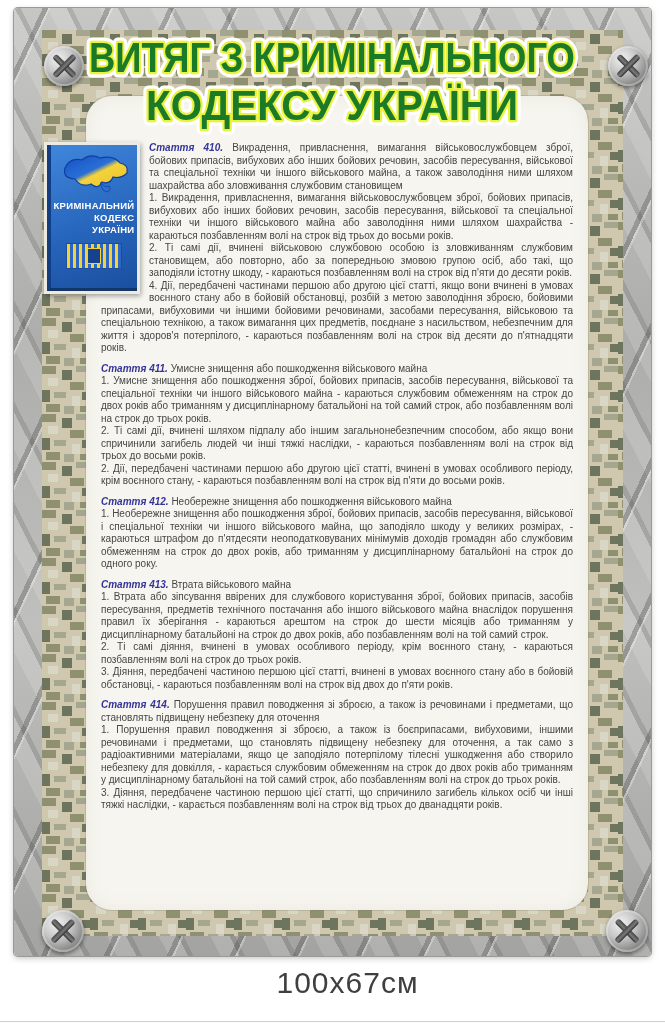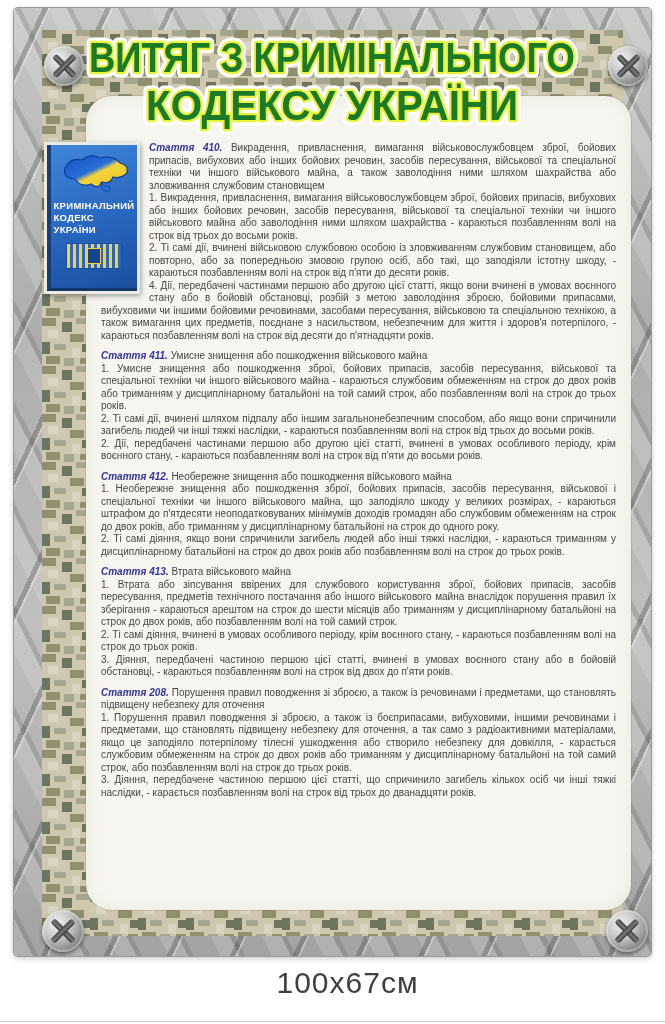--- a/index.html
+++ b/index.html
@@ -13,21 +13,21 @@
     border-radius:4px;overflow:hidden;
     background:
       repeating-linear-gradient(115deg, rgba(0,0,0,0) 0 26px, rgba(60,60,60,.30) 26px 31px, rgba(255,255,255,.30) 31px 33px, rgba(0,0,0,0) 33px 57px),
       repeating-linear-gradient(63deg, rgba(255,255,255,.14) 0 17px, rgba(80,80,80,.20) 17px 22px, rgba(0,0,0,0) 22px 46px),
       linear-gradient(180deg,#c6c6c4,#adadab 35%,#bfbfbd 65%,#a3a3a1);
     box-shadow:0 0 0 1px #9a9a98, 0 2px 6px rgba(0,0,0,.25);
   }
   .camo{position:absolute;left:28px;top:22px;width:581px;height:906px;}
   
   .panel{
-    position:absolute;left:72px;top:88px;width:545px;height:814px;
+    position:absolute;left:72px;top:88px;width:502px;height:814px;
     background:#f6f5ef;border-radius:26px;
     box-shadow:0 0 0 1px rgba(120,120,100,.25), inset 0 0 18px rgba(150,150,130,.12);
     padding:46px 15px 12px 15px;box-sizing:border-box;overflow:hidden;
     color:#464646;font-size:10px;line-height:12.5px;text-align:justify;
   }
   .article{margin:0 0 8px 0;}
   .article p{margin:0;}
   .art-label{font-weight:bold;font-style:italic;color:#34349a;}
   .book-spacer{float:left;width:48px;height:154px;}
   
@@ -54,21 +54,21 @@
   }
   .book-cover{
     width:100%;height:100%;box-sizing:border-box;
     background:linear-gradient(160deg,#3f86da,#2563ba 60%,#1b4f9e);
     border-left:4px solid #143e82;border-bottom:3px solid #123668;
     display:flex;flex-direction:column;align-items:center;
   }
   .book-map{margin-top:5px;}
   .book-title-lines{
     margin-top:6px;color:#ffffff;font-weight:bold;font-size:9.5px;line-height:12px;
-    text-align:left;letter-spacing:.3px;
+    text-align:right;letter-spacing:.3px;
   }
   .book-emblem{
     margin-top:8px;width:54px;height:24px;position:relative;
     background:repeating-linear-gradient(90deg,#f2d23c 0 3px,#2b66c4 3px 6px);
     box-shadow:0 0 0 1px #1b4f9e;
   }
   .book-emblem::after{
     content:"";position:absolute;left:50%;top:50%;width:12px;height:14px;
     transform:translate(-50%,-50%);background:#16418c;box-shadow:0 0 0 1px #f2d23c;
   }
@@ -118,32 +118,31 @@
     <section class="article">
       <p><span class="art-label">Стаття 411.</span> <span>Умисне знищення або пошкодження військового майна</span></p>
       <p>1. Умисне знищення або пошкодження зброї, бойових припасів, засобів пересування, військової та спеціальної техніки чи іншого військового майна - караються службовим обмеженням на строк до двох років або триманням у дисциплінарному батальйоні на той самий строк, або позбавленням волі на строк до трьох років.</p>
       <p>2. Ті самі дії, вчинені шляхом підпалу або іншим загальнонебезпечним способом, або якщо вони спричинили загибель людей чи інші тяжкі наслідки, - караються позбавленням волі на строк від трьох до восьми років.</p>
       <p>2. Дії, передбачені частинами першою або другою цієї статті, вчинені в умовах особливого періоду, крім воєнного стану, - караються позбавленням волі на строк від п'яти до восьми років.</p>
     </section>
 
     <section class="article">
       <p><span class="art-label">Стаття 412.</span> <span>Необережне знищення або пошкодження військового майна</span></p>
       <p>1. Необережне знищення або пошкодження зброї, бойових припасів, засобів пересування, військової і спеціальної техніки чи іншого військового майна, що заподіяло шкоду у великих розмірах, - караються штрафом до п'ятдесяти неоподатковуваних мінімумів доходів громадян або службовим обмеженням на строк до двох років, або триманням у дисциплінарному батальйоні на строк до одного року.</p>
-      <p>2. Ті самі діяння, якщо вони спричинили загибель людей або інші тяжкі наслідки, - караються триманням у дисциплінарному батальйоні на строк до двох років або позбавленням волі на строк до трьох років.</p>
     </section>
 
     <section class="article">
       <p><span class="art-label">Стаття 413.</span> <span>Втрата військового майна</span></p>
       <p>1. Втрата або зіпсування ввірених для службового користування зброї, бойових припасів, засобів пересування, предметів технічного постачання або іншого військового майна внаслідок порушення правил їх зберігання - караються арештом на строк до шести місяців або триманням у дисциплінарному батальйоні на строк до двох років, або позбавленням волі на той самий строк.</p>
       <p>2. Ті самі діяння, вчинені в умовах особливого періоду, крім воєнного стану, - караються позбавленням волі на строк до трьох років.</p>
       <p>3. Діяння, передбачені частиною першою цієї статті, вчинені в умовах воєнного стану або в бойовій обстановці, - караються позбавленням волі на строк від двох до п'яти років.</p>
     </section>
 
     <section class="article">
-      <p><span class="art-label">Стаття 208.</span> <span>Порушення правил поводження зі зброєю, а також із речовинами і предметами, що становлять підвищену небезпеку для оточення</span></p>
+      <p><span class="art-label">Стаття 414.</span> <span>Порушення правил поводження зі зброєю, а також із речовинами і предметами, що становлять підвищену небезпеку для оточення</span></p>
       <p>1. Порушення правил поводження зі зброєю, а також із боєприпасами, вибуховими, іншими речовинами і предметами, що становлять підвищену небезпеку для оточення, а так само з радіоактивними матеріалами, якщо це заподіяло потерпілому тілесні ушкодження або створило небезпеку для довкілля, - карається службовим обмеженням на строк до двох років або триманням у дисциплінарному батальйоні на той самий строк, або позбавленням волі на строк до трьох років.</p>
       <p>3. Діяння, передбачене частиною першою цієї статті, що спричинило загибель кількох осіб чи інші тяжкі наслідки, - карається позбавленням волі на строк від трьох до дванадцяти років.</p>
     </section>
 
   </div>
 
   <svg class="title-svg" width="637" height="112" xmlns="http://www.w3.org/2000/svg">
     <text x="318" y="48" text-anchor="middle" font-size="42" textLength="486" lengthAdjust="spacingAndGlyphs" fill="none" stroke="#ffffff" stroke-width="11" stroke-linejoin="round">ВИТЯГ З КРИМІНАЛЬНОГО</text>
     <text x="318" y="48" text-anchor="middle" font-size="42" textLength="486" lengthAdjust="spacingAndGlyphs" fill="#1b7a28" stroke="#e9f23c" stroke-width="4.5" stroke-linejoin="round" paint-order="stroke">ВИТЯГ З КРИМІНАЛЬНОГО</text>
     <text x="318" y="96" text-anchor="middle" font-size="42" textLength="372" lengthAdjust="spacingAndGlyphs" fill="none" stroke="#ffffff" stroke-width="11" stroke-linejoin="round">КОДЕКСУ УКРАЇНИ</text>

